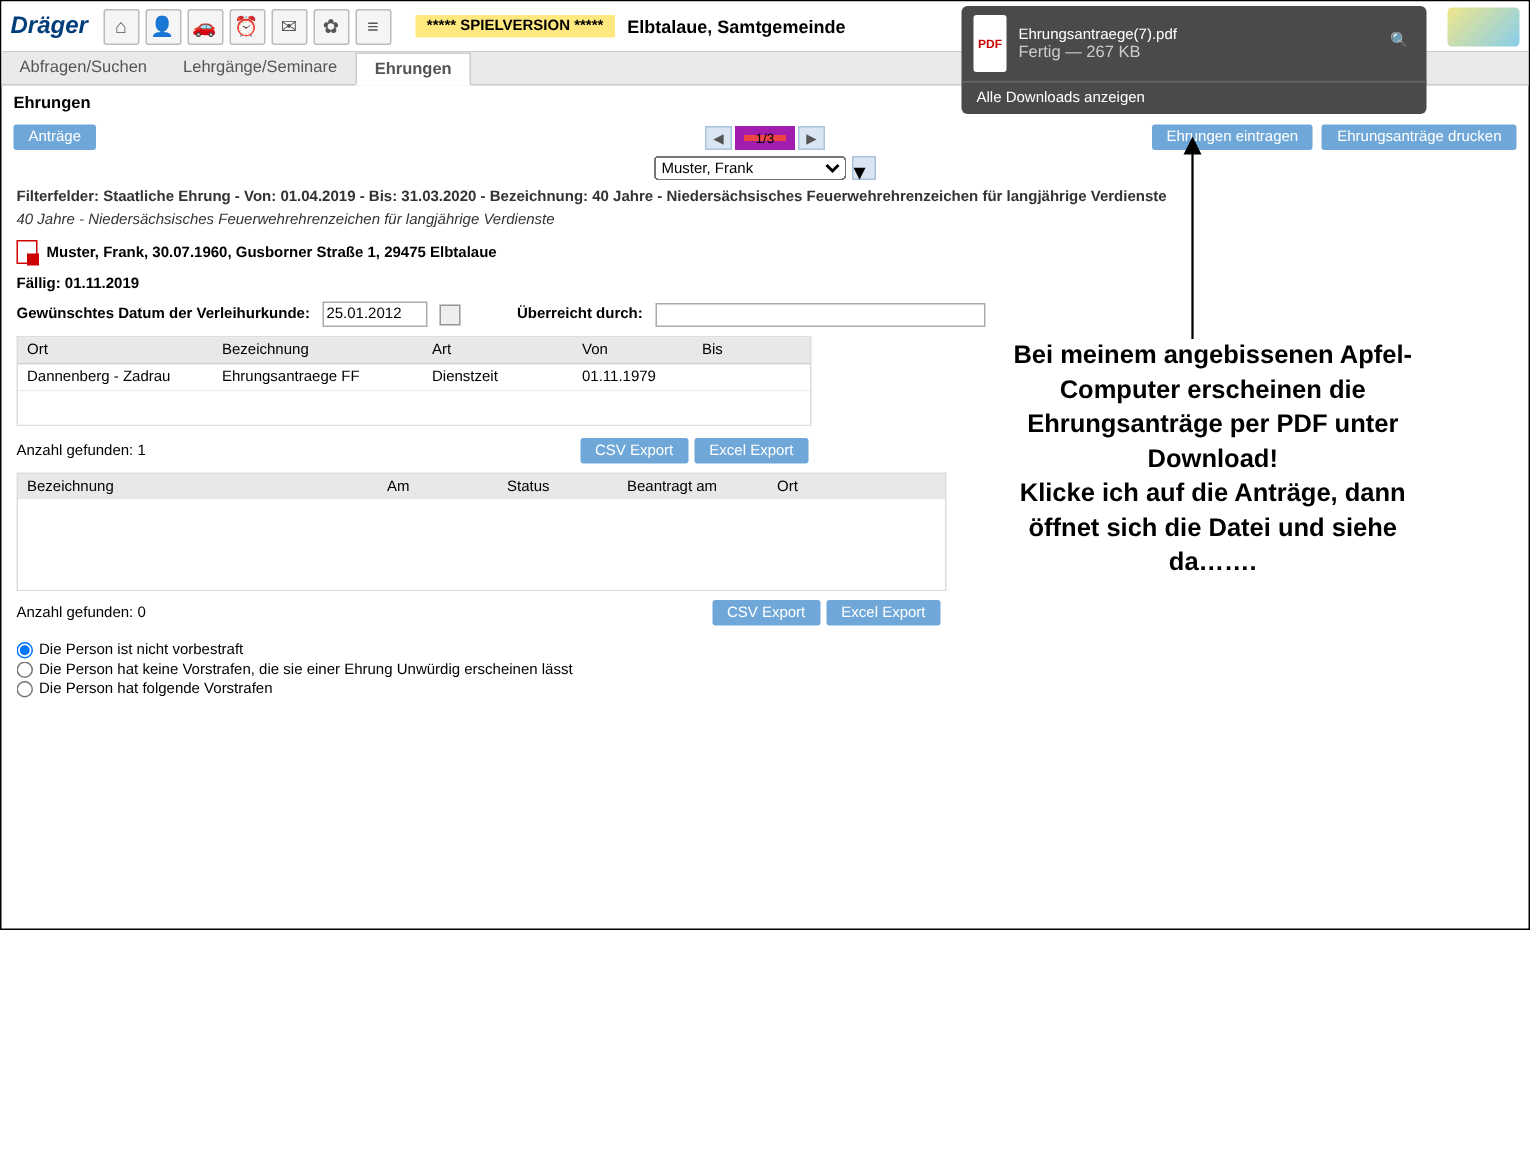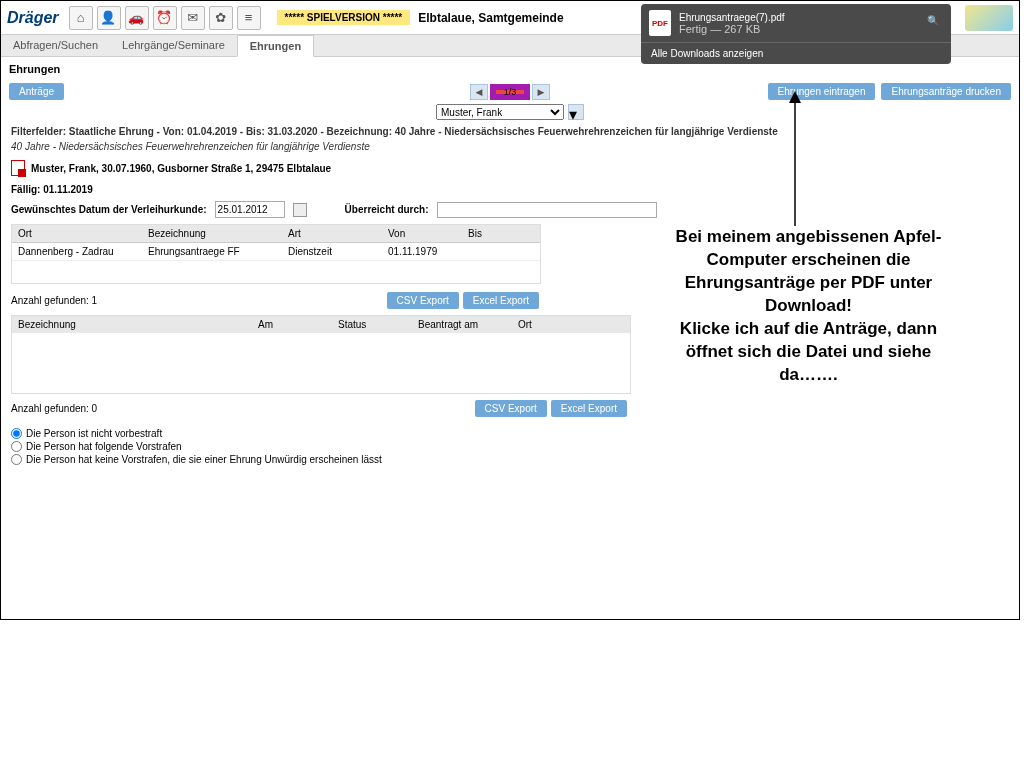--- a/index.html
+++ b/index.html
@@ -6,21 +6,21 @@
 body { background: #fff; width: 1024px; height: 768px; position: relative; overflow: hidden; }
 .outer { border: 1px solid #000; width: 1020px; height: 620px; position: relative; }
 .topbar { display: flex; align-items: center; height: 34px; background: #fff; border-bottom: 1px solid #ccc; padding: 0 6px; gap: 4px; }
 .logo { font-weight: bold; font-size: 16px; font-style: italic; color: #003d7a; margin-right: 6px; }
 .icon-btn { width: 24px; height: 24px; border: 1px solid #bbb; background: #f5f5f5; border-radius: 2px; display: flex; align-items: center; justify-content: center; cursor: pointer; font-size: 13px; color: #555; }
 .spiel { background: #ffe97f; padding: 2px 8px; font-size: 10px; font-weight: bold; margin-left: 12px; }
 .location { font-size: 12px; font-weight: bold; margin-left: 4px; }
 .corner-logo { position: absolute; right: 6px; top: 4px; width: 48px; height: 26px; background: linear-gradient(135deg,#f0e68c,#87ceeb); border-radius: 3px; }
 .dl-popup { position: absolute; top: 3px; left: 640px; width: 310px; background: #4a4a4a; color: #fff; border-radius: 4px; font-size: 10px; z-index: 10; }
 .dl-row { display: flex; align-items: center; padding: 6px 8px; gap: 8px; }
-.dl-pdf-icon { width: 22px; height: 26px; background: #fff; border-radius: 2px; display: flex; align-items: center; justify-content: center; font-size: 8px; color: #c00; font-weight: bold; }
+.dl-pdf-icon { width: 22px; height: 38px; background: #fff; border-radius: 2px; display: flex; align-items: center; justify-content: center; font-size: 8px; color: #c00; font-weight: bold; }
 .dl-info { flex: 1; }
 .dl-name { font-size: 10px; }
 .dl-size { font-size: 11px; color: #ccc; }
 .dl-search { width: 16px; height: 16px; color: #fff; }
 .dl-footer { border-top: 1px solid #666; padding: 5px 10px; font-size: 10px; }
 .tabs { display: flex; background: #eaeaea; border-bottom: 1px solid #ccc; font-size: 11px; text-align: right; }
 .tab { padding: 4px 12px; color: #555; cursor: pointer; }
 .tab.active { background: #fff; border: 1px solid #ccc; border-bottom: 1px solid #fff; margin-bottom: -1px; font-weight: bold; }
 .section-title { font-size: 11px; font-weight: bold; padding: 6px 8px; }
 .toolbar-row { display: flex; justify-content: space-between; align-items: center; padding: 2px 8px; }
@@ -167,25 +167,25 @@
     </div>
   </div>
 
   <div class="radios">
     <div>
         <input type="radio" name="r" checked="" style="">
         <span>Die Person ist nicht vorbestraft</span>
       </div>
     <div>
         <input type="radio" name="r" style="">
-        <span>Die Person hat folgende Vorstrafen</span>
+        <span>Die Person hat keine Vorstrafen, die sie einer Ehrung Unwürdig erscheinen lässt</span>
       </div>
     <div>
         <input type="radio" name="r" style="">
-        <span>Die Person hat keine Vorstrafen, die sie einer Ehrung Unwürdig erscheinen lässt</span>
+        <span>Die Person hat folgende Vorstrafen</span>
       </div>
   </div>
 
   <div class="dl-popup">
     <div class="dl-row">
       <div class="dl-pdf-icon">PDF</div>
       <div class="dl-info">
         <div class="dl-name">Ehrungsantraege(7).pdf</div>
         <div class="dl-size">Fertig — 267 KB</div>
       </div>

